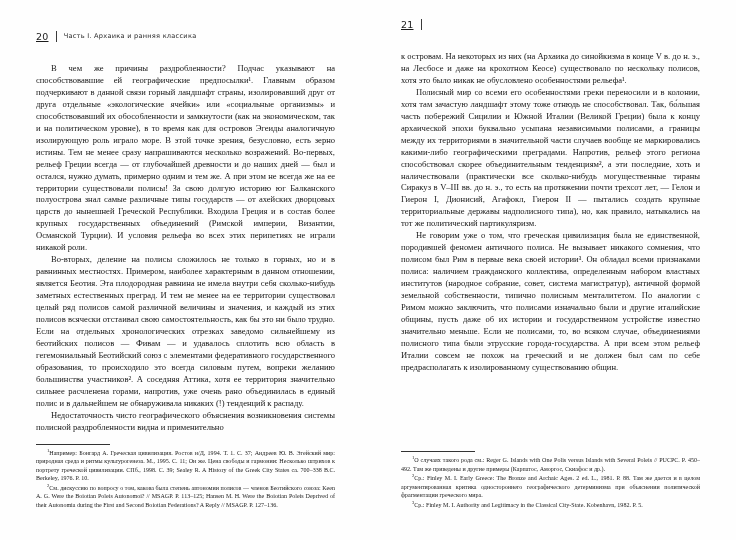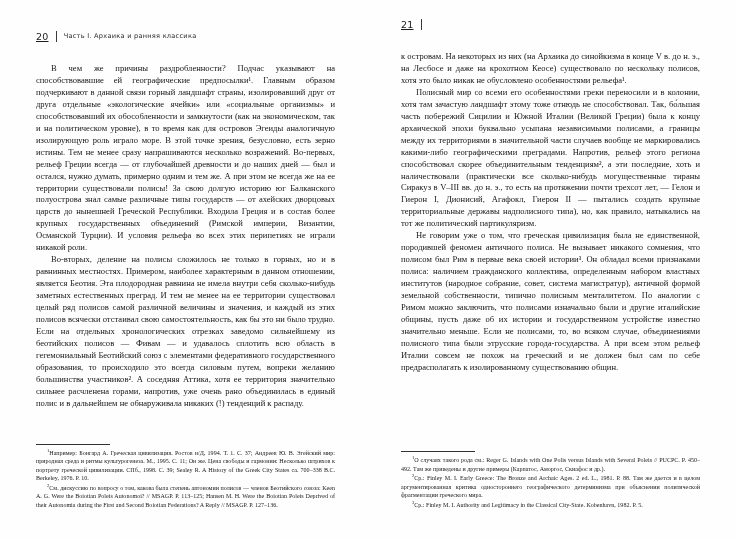--- a/index.html
+++ b/index.html
@@ -115,20 +115,21 @@
 
     <div class="runhead">
       <span class="folio">20</span>
       <span class="runrule"></span>
       <span class="runtitle">Часть I. Архаика и ранняя классика</span>
     </div>
 
     <div class="body">
       <p>В чем же причины раздробленности? Подчас указывают на способствовавшие ей географические предпосылки¹. Главным образом подчеркивают в данной связи горный ландшафт страны, изолировавший друг от друга отдельные «экологические ячейки» или «социальные организмы» и способствовавший их обособленности и замкнутости (как на экономическом, так и на политическом уровне), в то время как для островов Эгеиды аналогичную изолирующую роль играло море. В этой точке зрения, безусловно, есть зерно истины. Тем не менее сразу напрашиваются несколько возражений. Во-первых, рельеф Греции всегда — от глубочайшей древности и до наших дней — был и остался, нужно думать, примерно одним и тем же. А при этом не всегда же на ее территории существовали полисы! За свою долгую историю юг Балканского полуострова знал самые различные типы государств — от ахейских дворцовых царств до нынешней Греческой Республики. Входила Греция и в состав более крупных государственных объединений (Римской империи, Византии, Османской Турции). И условия рельефа во всех этих перипетиях не играли никакой роли.</p>
       <p>Во-вторых, деление на полисы сложилось не только в горных, но и в равнинных местностях. Примером, наиболее характерным в данном отношении, является Беотия. Эта плодородная равнина не имела внутри себя сколько-нибудь заметных естественных преград. И тем не менее на ее территории существовал целый ряд полисов самой различной величины и значения, и каждый из этих полисов всячески отстаивал свою самостоятельность, как бы это ни было трудно. Если на отдельных хронологических отрезках заведомо сильнейшему из беотийских полисов — Фивам — и удавалось сплотить всю область в гегемониальный Беотийский союз с элементами федеративного государственного образования, то происходило это всегда силовым путем, вопреки желанию большинства участников². А соседняя Аттика, хотя ее территория значительно сильнее расчленена горами, напротив, уже очень рано объединилась в единый полис и в дальнейшем не обнаруживала никаких (!) тенденций к распаду.</p>
+      <p>Недостаточность чисто географического объяснения возникновения системы полисной раздробленности видна и применительно</p>
     </div>
 
     <div class="notes">
       <div class="notes-rule"></div>
       <p class="note"><sup>1</sup><span>Например: Бонгард А. Греческая цивилизация. Ростов н/Д, 1994. Т. 1. С. 37; Андреев Ю. В. Эгейский мир: природная среда и ритмы культурогенеза. М., 1995. С. 11; Он же. Цена свободы и гармонии: Несколько штрихов к портрету греческой цивилизации. СПб., 1998. С. 39; Sealey R. A History of the Greek City States ca. 700–338 B.C. Berkeley, 1976. P. 10.</span></p>
       <p class="note"><sup>2</sup><span>См. дискуссию по вопросу о том, какова была степень автономии полисов — членов Беотийского союза: Keen A. G. Were the Boiotian Poleis Autonomoi? // MSAGP. P. 113–125; Hansen M. H. Were the Boiotian Poleis Deprived of their Autonomia during the First and Second Boiotian Federations? A Reply // MSAGP. P. 127–136.</span></p>
     </div>
 
   </div>
 

